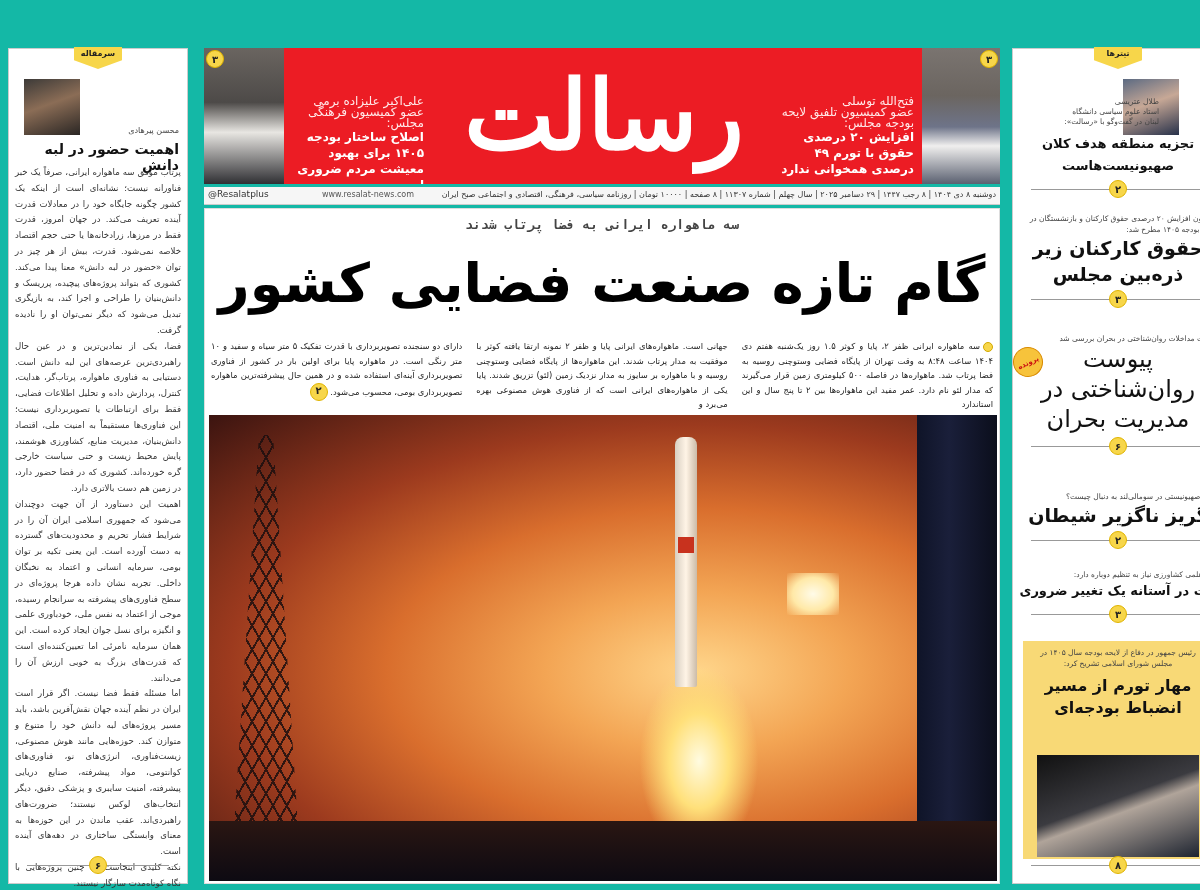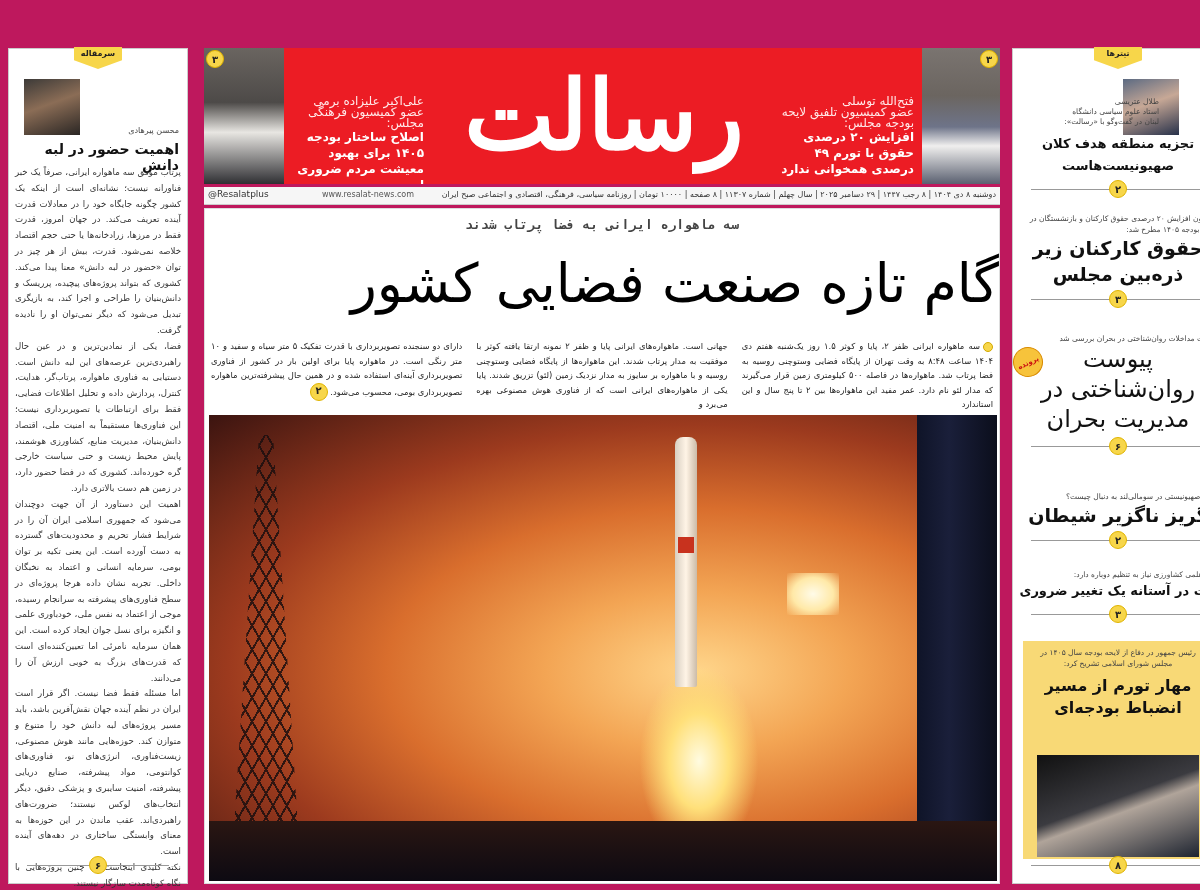--- a/index.html
+++ b/index.html
@@ -1,19 +1,19 @@
 <!DOCTYPE html>
 <html><head>
 <meta charset="utf-8">
 <style>
   * { box-sizing: border-box; margin: 0; padding: 0; }
   html, body { width: 1200px; height: 890px; background: #f2f2f2; overflow: hidden; }
   body { font-family: "DejaVu Sans", sans-serif; color: #111; position: relative; }
 
-  .page { position: absolute; left: 0; top: 0; width: 1200px; height: 890px; background: #be185d; }
+  .page { position: absolute; left: 0; top: 0; width: 1200px; height: 890px; background: #14b8a6; }
 
   
   .badge { display: inline-flex; align-items: center; justify-content: center; width: 18px; height: 18px; border-radius: 50%;
            background: #f7d64a; border: 1px solid #e0b400; font-size: 10px; font-weight: bold; color: #222; }
   .divider-badge { position: relative; height: 18px; margin: 3px 6px; }
   .divider-badge::before { content: ""; position: absolute; left: 6px; right: 6px; top: 9px; height: 1px; background: #999; }
   .divider-badge .badge { position: absolute; left: 50%; top: 0; transform: translateX(-50%); }
 
   
   .left-col { position: absolute; left: 8px; top: 48px; width: 180px; height: 836px; background: #fff; border: 1px solid #ccc; direction: rtl; padding: 0 6px; }
@@ -41,21 +41,21 @@
   .mast-badge-r { position: absolute; right: 2px; top: 2px; }
 
   .dateline { position: absolute; left: 204px; top: 187px; width: 796px; height: 18px; background: #f6f6f6; border-bottom: 1px solid #ccc; font-size: 8px; color: #333; direction: rtl; }
   .dateline .date { position: absolute; right: 4px; top: 3px; }
   .dateline .site { position: absolute; left: 118px; top: 3px; direction: ltr; color: #555; }
   .dateline .social { position: absolute; left: 4px; top: 2px; direction: ltr; font-size: 9px; color: #333; }
 
   
   .main { position: absolute; left: 204px; top: 208px; width: 796px; height: 676px; background: #fff; border: 1px solid #ddd; direction: rtl; }
   .kicker { position: absolute; left: 0; right: 0; top: 8px; text-align: center; font-size: 13px; font-weight: bold; color: #444; font-family: Liberation Mono, monospace; }
-  .headline { position: absolute; left: 0; right: 0; top: 30px; font-size: 54px; font-weight: normal; color: #000; line-height: 90px; letter-spacing: -1px; }
+  .headline { position: absolute; left: 0; right: 0; top: 30px; text-align: center; font-size: 54px; font-weight: bold; color: #000; line-height: 90px; letter-spacing: -1px; }
   .lead-cols { position: absolute; left: 6px; right: 6px; top: 130px; height: 70px; display: flex; flex-direction: row; gap: 14px; }
   .lead-col { flex: 1; font-size: 8.4px; line-height: 14.5px; color: #222; text-align: justify; }
   .lead-col .dot { display: inline-block; width: 10px; height: 10px; border-radius: 50%; background: #f7d64a; border: 1px solid #d3a900; margin-left: 3px; vertical-align: middle; }
 
   .photo { position: absolute; left: 4px; top: 206px; width: 788px; height: 466px; overflow: hidden;
            background: radial-gradient(ellipse at 62% 55%, #ffd58a 0%, #f3a554 22%, #d96e2d 45%, #9c3a1e 68%, #3b1410 100%); }
   .photo .tower-left { position: absolute; left: 22px; top: 20px; width: 70px; height: 440px;
            background: repeating-linear-gradient(60deg, transparent 0 10px, #1d1010 10px 12px), repeating-linear-gradient(-60deg, transparent 0 10px, #1d1010 10px 12px);
            clip-path: polygon(40% 0, 60% 0, 100% 100%, 0 100%); opacity: .85; }
   .photo .tower-right { position: absolute; right: 0; top: 0; width: 80px; height: 466px; background: linear-gradient(90deg,#0f1428 0%,#1a1f3a 40%,#0b0e1c 100%); }

